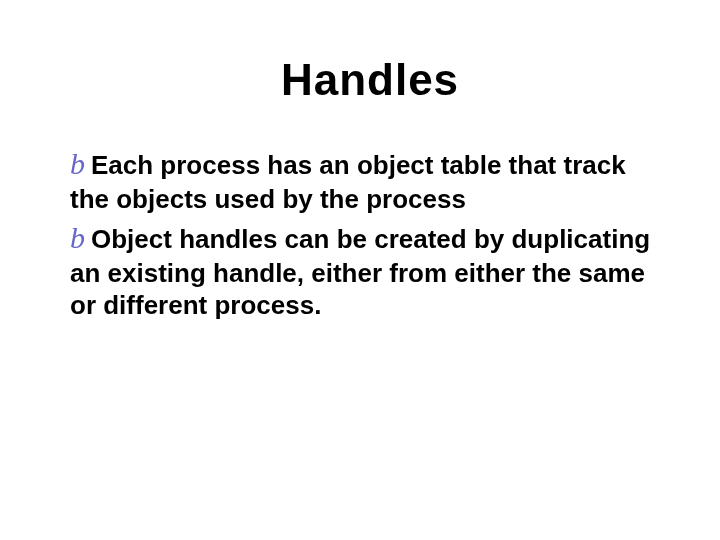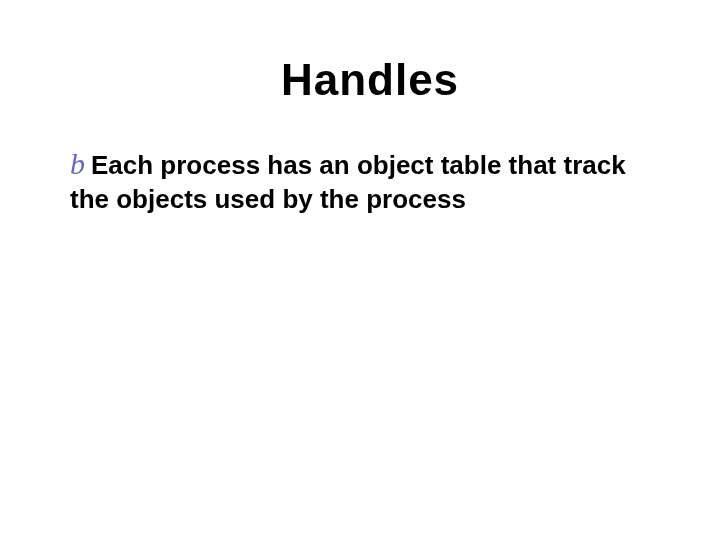--- a/index.html
+++ b/index.html
@@ -45,14 +45,17 @@
 </style>
 </head>
 <body>
 
 <div class="slide">
   <h1 class="title">Handles</h1>
   <div class="bullets">
     <p class="item">
       <span class="bullet-glyph">b</span><span>Each process has an object table that track the objects used by the process</span>
     </p>
+    <p class="item">
+      <span class="bullet-glyph">b</span><span>Object handles can be created by duplicating an existing handle, either from either the same or different process.</span>
+    </p>
   </div>
 </div>
 
 </body></html>

